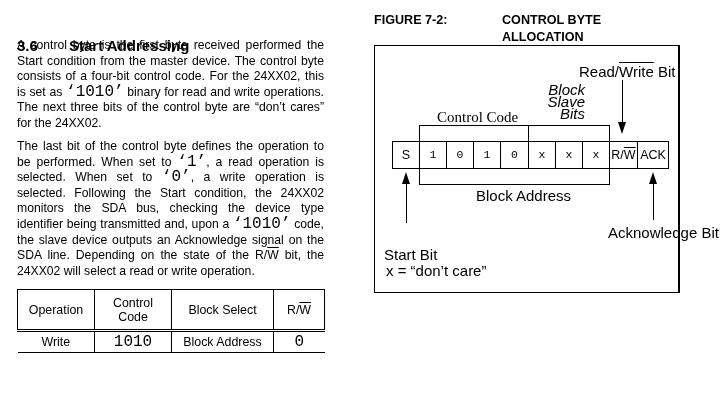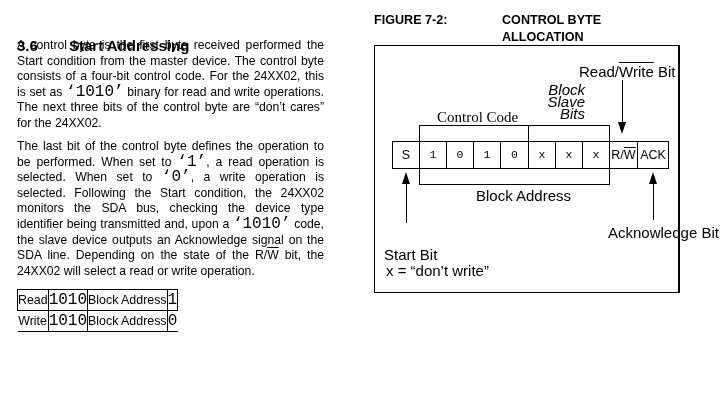--- a/index.html
+++ b/index.html
@@ -31,25 +31,25 @@
 <div class="abs heading">
   <span class="num">3.6</span><span>Start Addressing</span>
 </div>
 
 <div class="abs para" style="top:38px;"><span>A control byte is the first byte received performed the Start condition from the master device. The control byte consists of a four-bit control code. For the 24XX02, this is set as </span><span class="mono">‘1010’</span><span> binary for read and write operations. The next three bits of the control byte are “don’t cares” for the 24XX02.</span></div>
 
 <div class="abs para" style="top:139px;"><span>The last bit of the control byte defines the operation to be performed. When set to </span><span class="mono">‘1’</span><span>, a read operation is selected. When set to </span><span class="mono">‘0’</span><span>, a write operation is selected. Following the Start condition, the 24XX02 monitors the SDA bus, checking the device type identifier being transmitted and, upon a </span><span class="mono">‘1010’</span><span> code, the slave device outputs an Acknowledge signal on the SDA line. Depending on the state of the </span><span>R/</span><span class="ovl">W</span><span> bit, the 24XX02 will select a read or write operation.</span></div>
 
 <table class="ops">
   <tbody>
-  <tr>
-    <td>Read</td>
-    <td class="mono">1010</td>
-    <td>Block Address</td>
-    <td class="mono">1</td>
+      <tr>
+    <th style="width:76px;">Operation</th>
+    <th style="width:76px;"><span>Control</span><br><span>Code</span></th>
+    <th style="width:101px;">Block Select</th>
+    <th style="width:50px;"><span>R/</span><span class="ovl">W</span></th>
   </tr>
   <tr>
     <td>Write</td>
     <td class="mono">1010</td>
     <td>Block Address</td>
     <td class="mono">0</td>
   </tr>
 </tbody>
   </table>
 
@@ -95,13 +95,13 @@
 <div class="abs lbl" style="left:476px; top:187px;">Block Address</div>
 
 <div class="arrow-up" style="left:402px; top:172px;"></div>
 <div class="line" style="left:406px; top:183px; width:1px; height:40px;"></div>
 <div class="abs lbl" style="left:384px; top:234px;margin-top:12px;">Start Bit</div>
 
 <div class="arrow-up" style="left:649px; top:172px;"></div>
 <div class="line" style="left:653px; top:183px; width:1px; height:37px;"></div>
 <div class="abs lbl" style="left:608px; top:224px;">Acknowledge Bit</div>
 
-<div class="abs lbl" style="left:386px; top:262px;">x = “don’t write”</div>
+<div class="abs lbl" style="left:386px; top:262px;">x = “don’t care”</div>
 
 </body></html>

